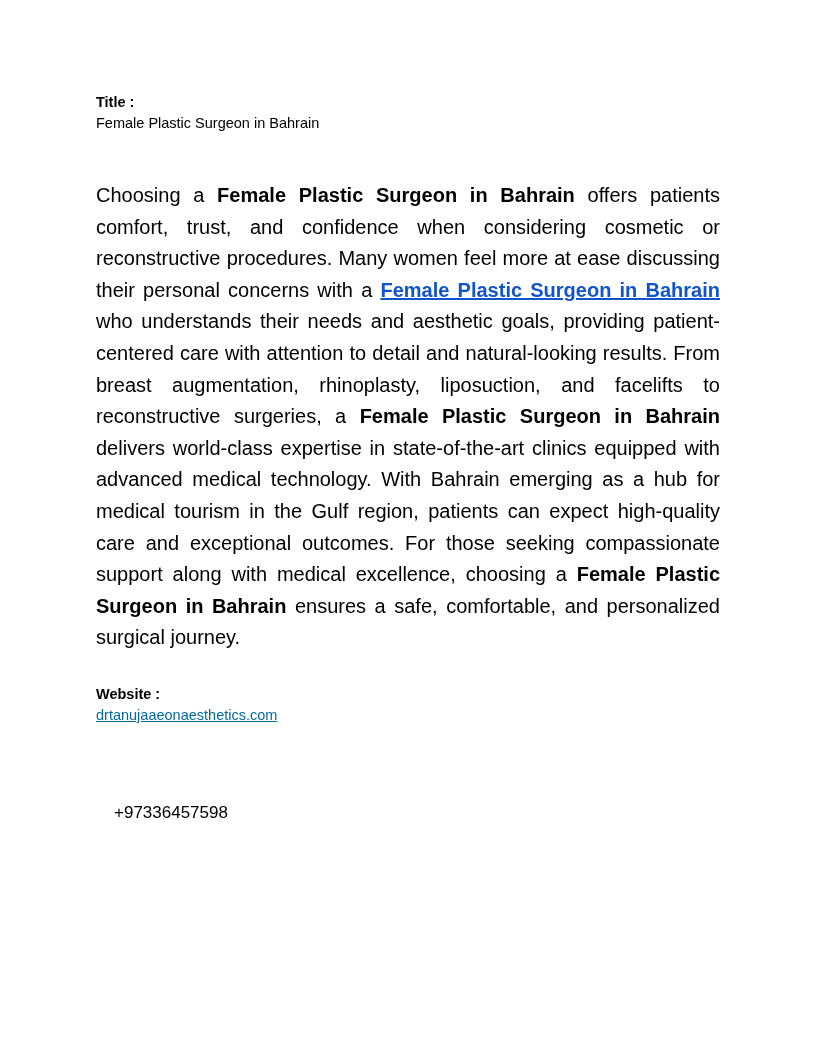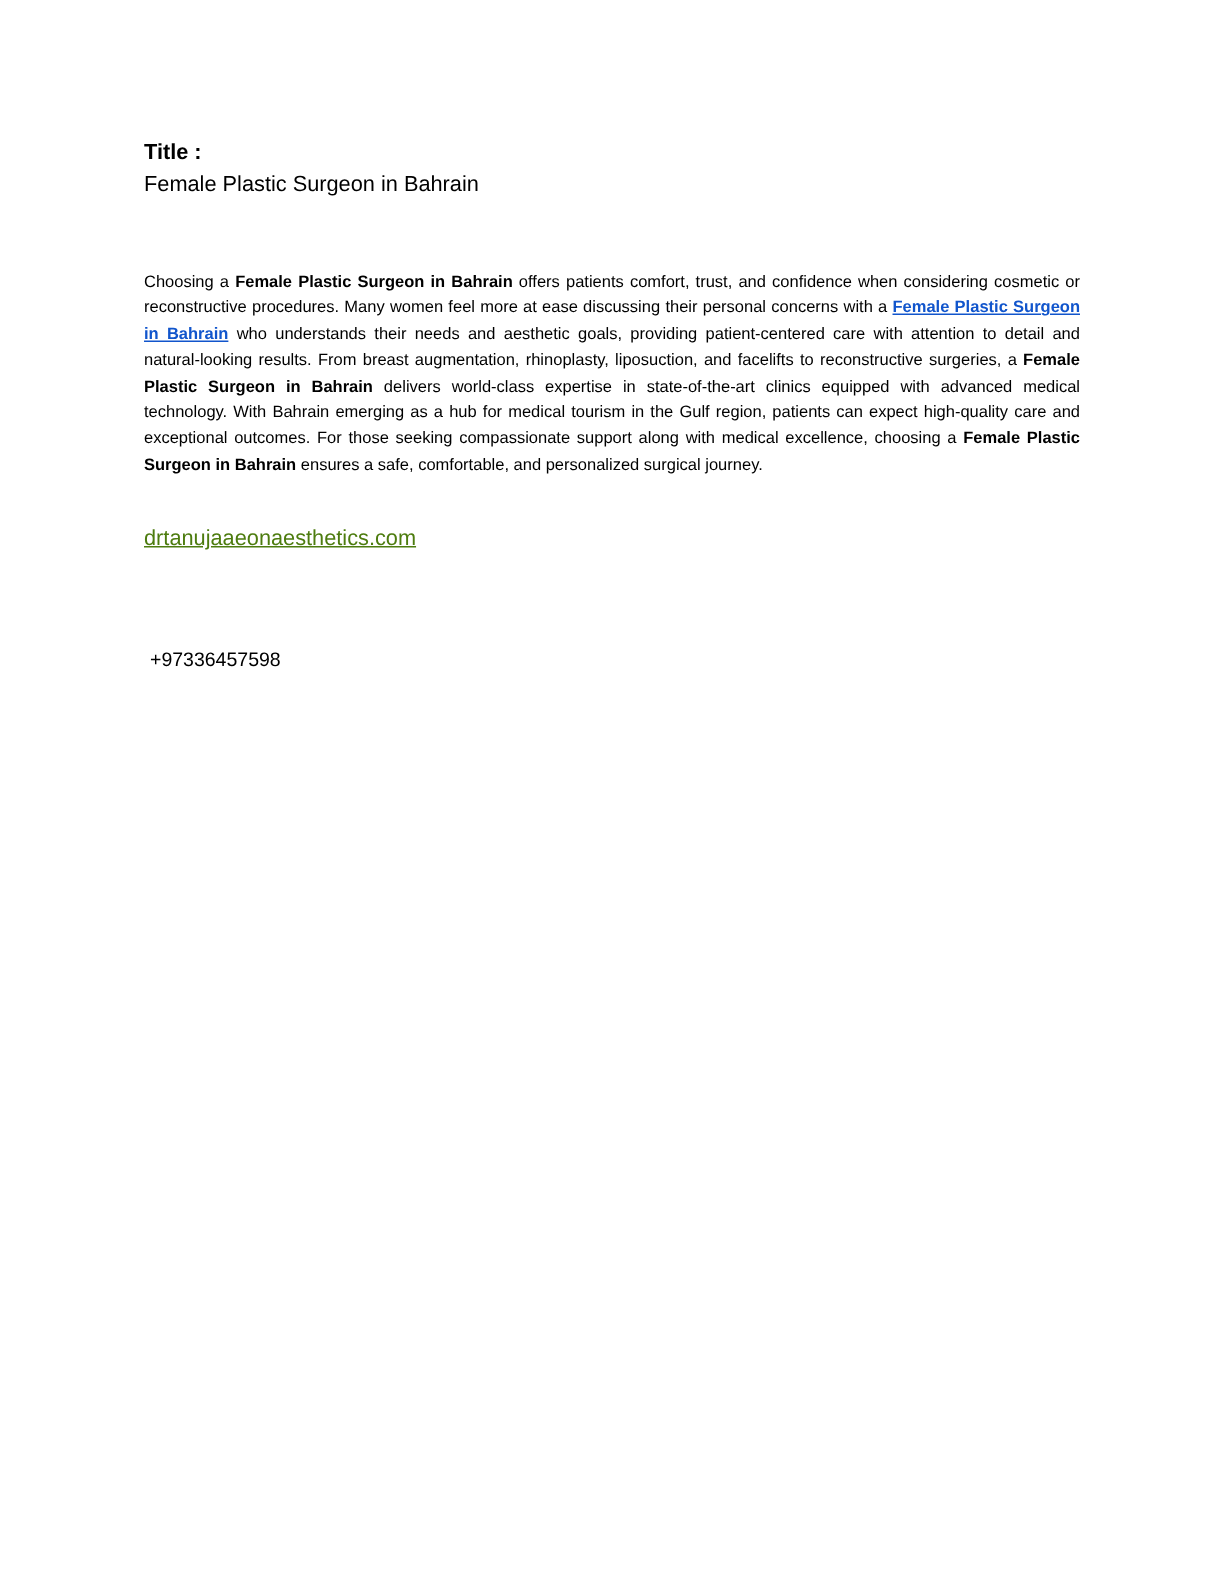--- a/index.html
+++ b/index.html
@@ -39,64 +39,65 @@
   .plain {
     font-size: 14.5px;
     line-height: 1.45;
     margin: 0;
   }
   .gap-sm { height: 21px; }
   .gap-md { height: 25px; }
   .gap-lg { height: 36px; }
   .gap-xl { height: 30px; }
   .body-text {
-    font-size: 11px;
+    font-size: 20px;
     line-height: 1.58;
     text-align: justify;
     margin: 0;
   }
   .body-text b {
     font-weight: bold;
   }
   a.inline-link {
     color: #1155cc;
     font-weight: bold;
     text-decoration: underline;
   }
   a.site-link {
-    color: #4d7c0f;
+    color: #0369a1;
     font-weight: normal;
     text-decoration: underline;
     font-size: 14.5px;
     line-height: 1.45;
   }
   .phone {
-    font-size: 13px;
+    font-size: 17px;
     line-height: 1.45;
-    margin: 4px;
+    margin: 18px;
   }
 </style>
 </head>
 <body>
 
 <div class="page">
   <div class="content">
 
     <p class="label">Title :</p>
     <p class="plain">Female Plastic Surgeon in Bahrain</p>
 
     <div class="gap-md"></div>
 
 
     <div class="gap-sm"></div>
 
     <p class="body-text"><span>Choosing a </span><b>Female Plastic Surgeon in Bahrain</b><span> offers patients comfort, trust, and confidence when considering cosmetic or reconstructive procedures. Many women feel more at ease discussing their personal concerns with a </span><a class="inline-link" href="#">Female Plastic Surgeon in Bahrain</a><span> who understands their needs and aesthetic goals, providing patient-centered care with attention to detail and natural-looking results. From breast augmentation, rhinoplasty, liposuction, and facelifts to reconstructive surgeries, a </span><b>Female Plastic Surgeon in Bahrain</b><span> delivers world-class expertise in state-of-the-art clinics equipped with advanced medical technology. With Bahrain emerging as a hub for medical tourism in the Gulf region, patients can expect high-quality care and exceptional outcomes. For those seeking compassionate support along with medical excellence, choosing a </span><b>Female Plastic Surgeon in Bahrain</b><span> ensures a safe, comfortable, and personalized surgical journey.</span></p>
 
     <div class="gap-xl"></div>
 
+    <p class="label">Website :</p>
     <a class="site-link" href="#">drtanujaaeonaesthetics.com</a>
 
     <div class="gap-lg"></div>
 
 
     <div class="gap-sm"></div>
 
     <p class="phone">+97336457598</p>
 
   </div>

